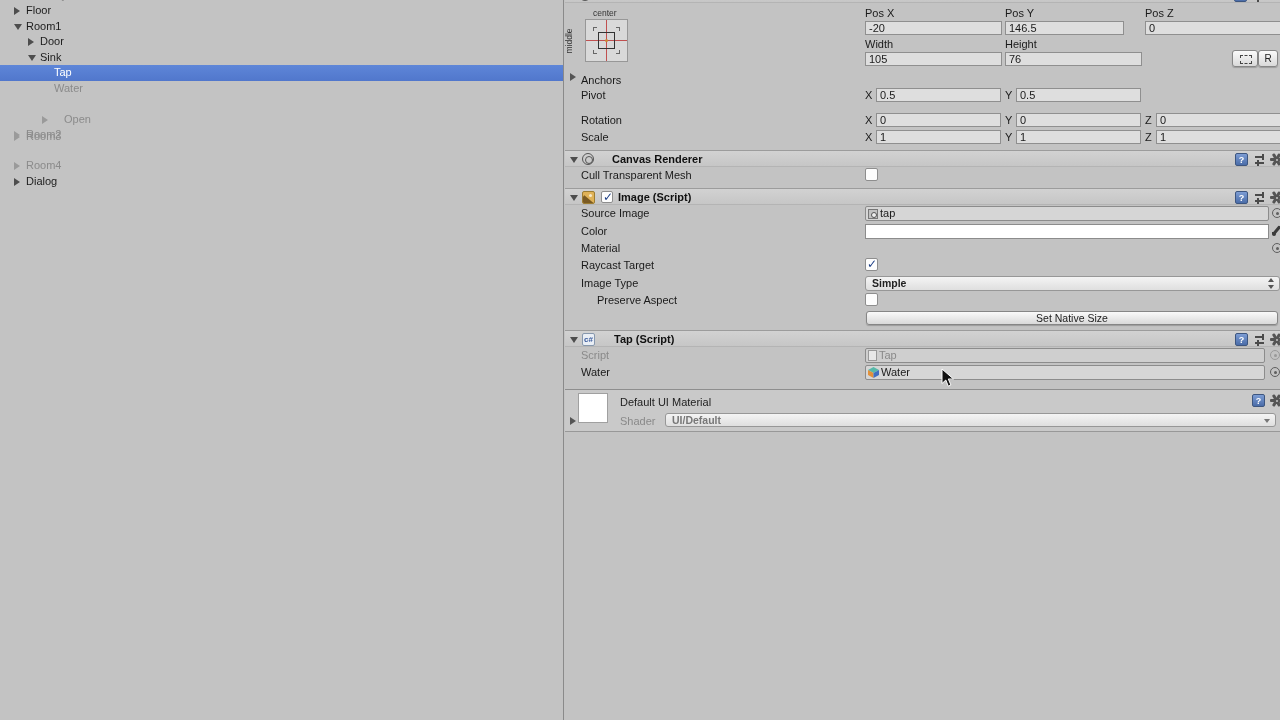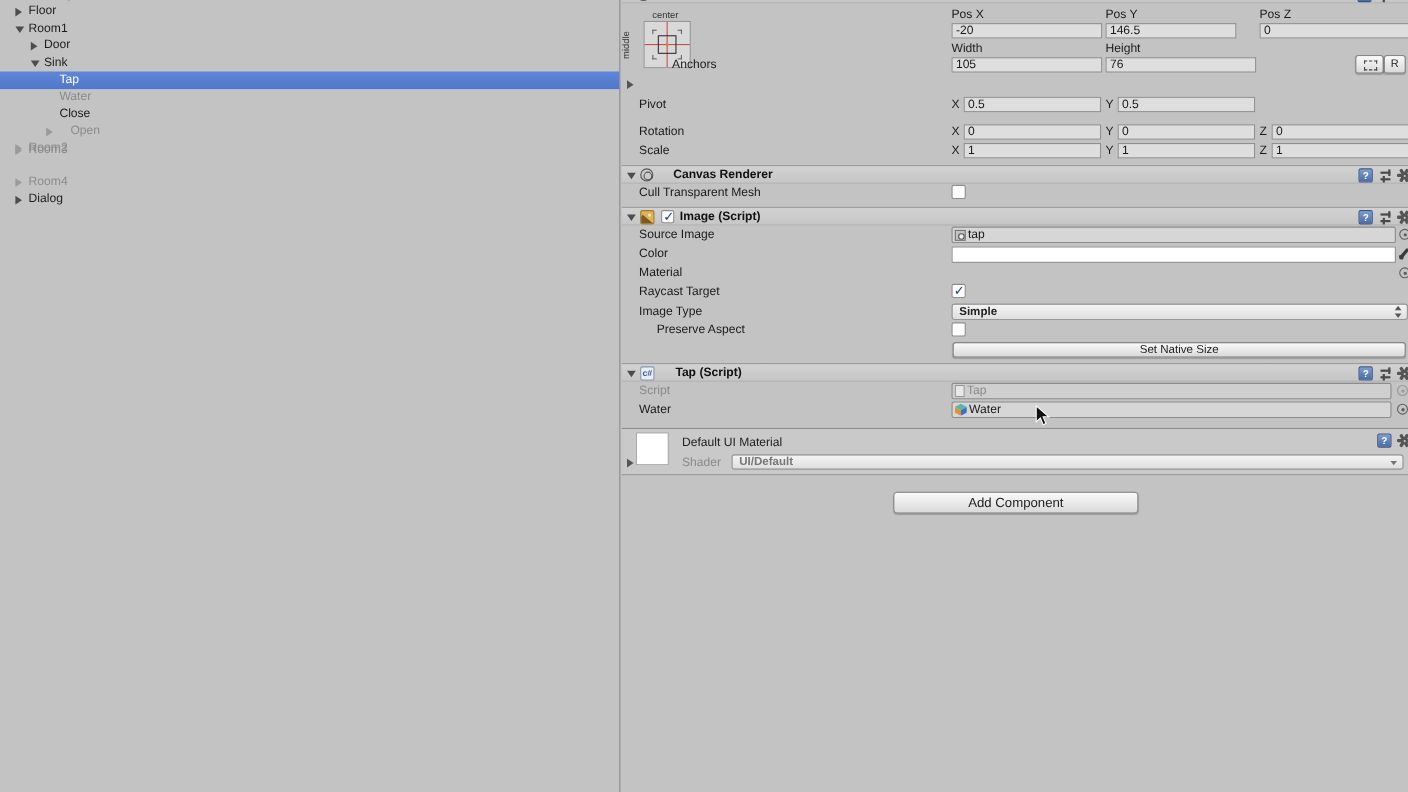--- a/index.html
+++ b/index.html
@@ -143,23 +143,20 @@
     <div class="hrow active" style="top: 34.2px;">
       <div class="tri right" style="left: 28px; top: 4px;"></div>
       <span class="hlabel" style="left: 40px;">Door</span>
     </div>
     <div class="hrow selected" style="top: 65.2px;">
       <span class="hlabel" style="left: 54px;">Tap</span>
     </div>
     <div class="hrow inactive" style="top: 80.7px;">
       <span class="hlabel" style="left: 54px;">Water</span>
     </div>
-    <div class="hrow active" style="top: 96.2px;">
-      <span class="hlabel" style="left: 54px;">Close</span>
-    </div>
     <div class="hrow inactive" style="top: 111.7px;">
       <div class="tri right dim" style="left: 42px; top: 4px;"></div>
       <span class="hlabel" style="left: 64px;">Open</span>
     </div>
     <div class="hrow inactive" style="top: 127.2px;">
       <div class="tri right dim" style="left: 14px; top: 4px;"></div>
       <span class="hlabel" style="left: 26px;">Room2</span>
     </div>
     <div class="hrow inactive" style="top: 129px; padding-left: 22px;">
       <div class="tri right dim" style="left: 14px; top: 4px;"></div>
@@ -210,21 +207,21 @@
   <div class="lbl" style="left:300px; top:37px;">Width</div>
   <div class="lbl" style="left:440px; top:37px;">Height</div>
   <div class="nfield" style="left:300px; top:52px; width:137px;">105</div>
   <div class="nfield" style="left:440px; top:52px; width:137px;">76</div>
   <div class="btn" style="left:667px; top:50px; width:26px; height:17px;">
     <div style="position:absolute; left:7px; top:4px; width:12px; height:9px; border:1px dashed #444;"></div>
   </div>
   <div class="btn" style="left:693px; top:50px; width:20px; height:17px; font-size:10px; line-height:16px;">R</div>
 
   <div class="tri right" style="left:5px; top:73px; border-left-color:#555;"></div>
-  <div class="lbl" style="left:16px; top:52px;margin-left:30px;">Anchors</div>
+  <div class="lbl" style="left:16px; top:73px;">Anchors</div>
 
   <div class="lbl" style="left:16px; top:88px;">Pivot</div>
   <div class="lbl" style="left:300px; top:88px;">X</div>
   <div class="nfield" style="left:311px; top:88px; width:125px;">0.5</div>
   <div class="lbl" style="left:440px; top:88px;">Y</div>
   <div class="nfield" style="left:451px; top:88px; width:125px;">0.5</div>
 
   <div class="lbl" style="left:16px; top:113px;">Rotation</div>
   <div class="lbl" style="left:300px; top:113px;">X</div>
   <div class="nfield" style="left:311px; top:113px; width:125px;">0</div>
@@ -360,20 +357,19 @@
         <i></i>
     </div>
     <div class="tri right" style="left:5px; top:27px; border-left-color:#555;"></div>
     <div class="lbl dim" style="left:55px; top:24px;">Shader</div>
     <div class="dropdown" style="left:100px; top:23px; width:611px; height:14px; color:#777;">
       <span>UI/Default</span>
       <div class="down-arrow" style="right:5px; top:5px;"></div>
     </div>
   </div>
 
-  <div class="btn" style="left:247px; top:447px; width:223px; height:20px; font-size:12px; line-height:19px; border-radius:4px;">Add Component</div>
 </div>
 
 <div id="cursor">
   <svg width="14" height="20" viewBox="0 0 14 20">
     <polygon points="1,1 1,15.5 4.8,12 7.3,18.2 9.9,17 7.3,11 12.5,11" fill="#111" stroke="#fff" stroke-width="1"></polygon>
   </svg>
 </div>
 
 </body></html>

